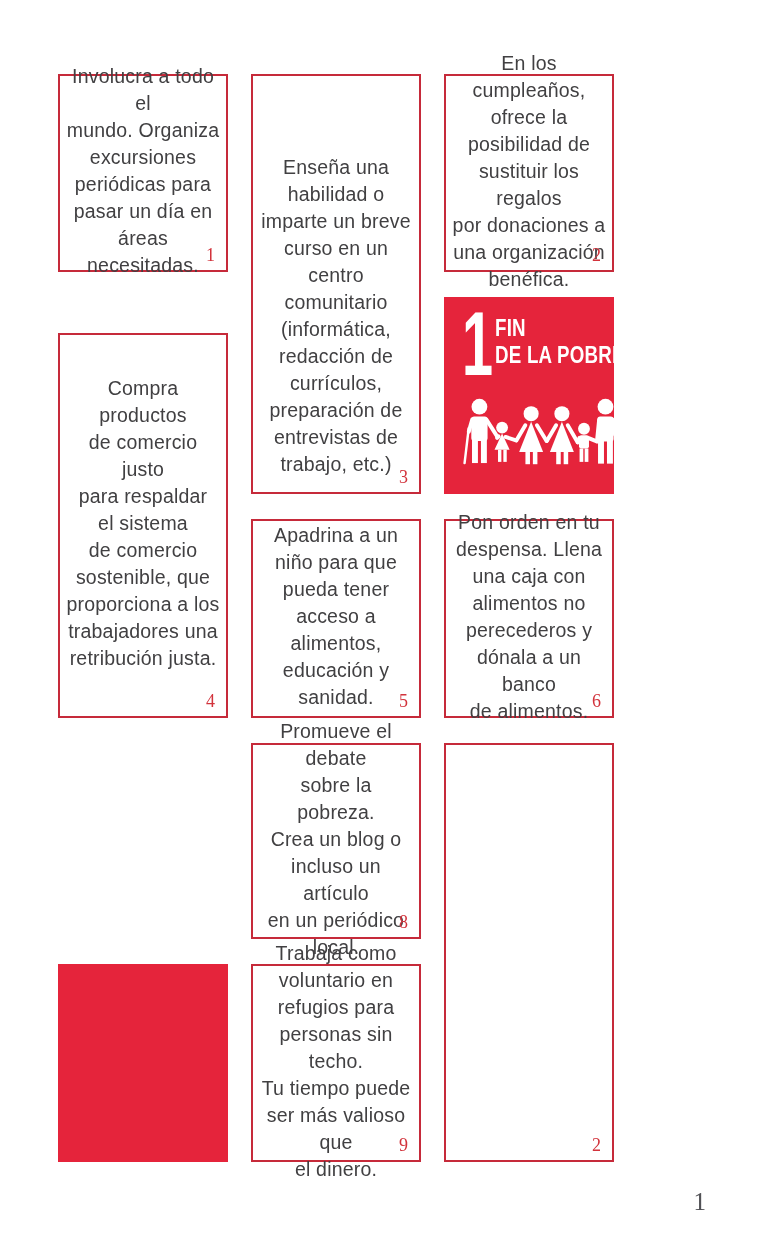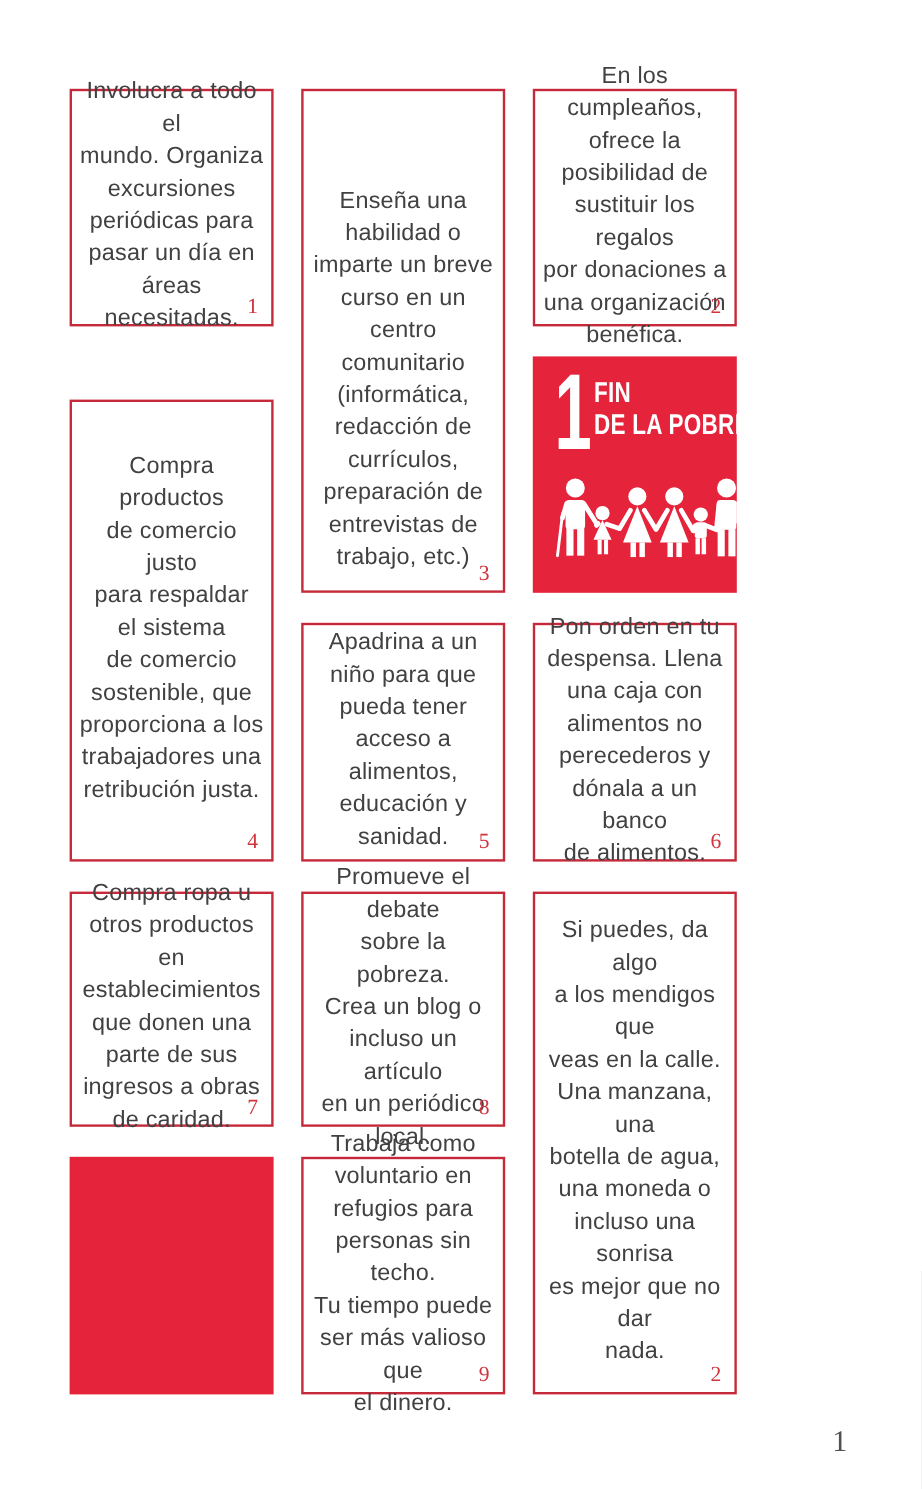--- a/index.html
+++ b/index.html
@@ -235,51 +235,32 @@
       <div class="card-text">Pon orden en tu
 despensa. Llena
 una caja con
 alimentos no
 perecederos y
 dónala a un banco
 de alimentos.</div>
       <div class="card-number">6</div>
     </div>
 
-    <div class="card a7">
-      <div class="card-text">Compra ropa u
-otros productos en
-establecimientos
-que donen una
-parte de sus
-ingresos a obras
-de caridad.</div>
-      <div class="card-number">7</div>
-    </div>
 
     <div class="card a8">
       <div class="card-text">Promueve el debate
 sobre la pobreza.
 Crea un blog o
 incluso un artículo
 en un periódico
 local.</div>
       <div class="card-number">8</div>
     </div>
 
     <div class="card a10">
-      <div class="card-text">Si puedes, da algo
-a los mendigos que
-veas en la calle.
-Una manzana, una
-botella de agua,
-una moneda o
-incluso una sonrisa
-es mejor que no dar
-nada.</div>
       <div class="card-number">2</div>
     </div>
 
     <div class="red-block ared"></div>
 
     <div class="card a9">
       <div class="card-text">Trabaja como
 voluntario en
 refugios para
 personas sin techo.

